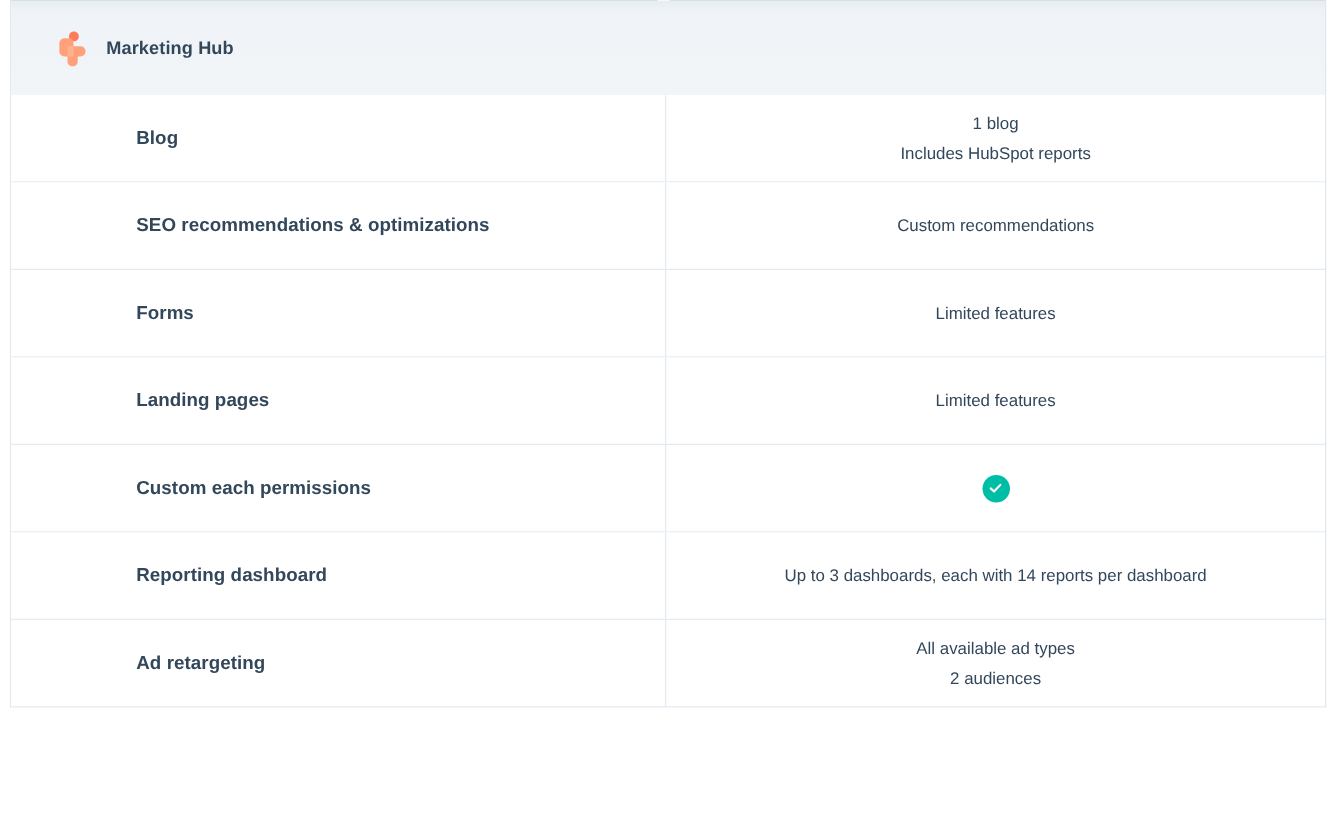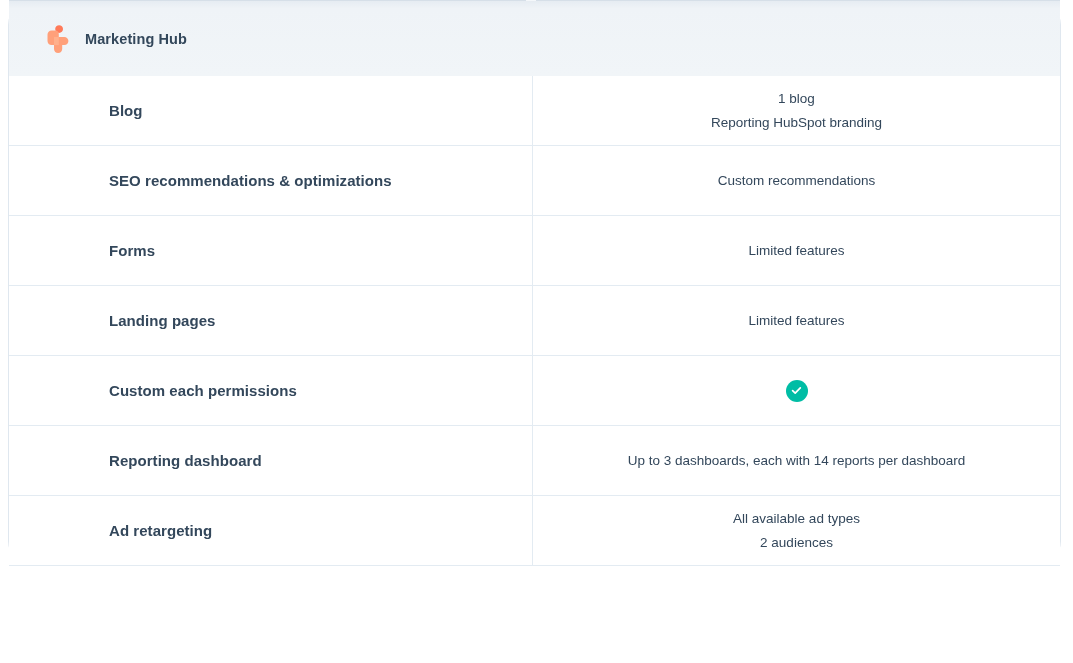--- a/index.html
+++ b/index.html
@@ -20,21 +20,20 @@
   }
 
   
   .pricing-table {
     position: absolute;
     left: 8px;
     top: 0px;
     width: 1053px;
     border-left: 1px solid #dfe7ef;
     border-right: 1px solid #dfe7ef;
-    border-radius: 25px;
   }
 
   
   .hub-header {
     position: relative;
     height: 76px;
     background: linear-gradient(to bottom, #e6ecf2 0%, #eff3f7 10%, #f1f5f8 100%);
     border-top: 1px solid #d6dfe8;
     display: flex;
     align-items: center;
@@ -146,21 +145,21 @@
       <div class="hub-title">Marketing Hub</div>
     </div>
 
     <div id="rows-host">
         <div class="feature-row">
           <div class="cell-label">
             <span>Blog</span>
           </div>
           <div class="cell-value">
             <div class="line">1 blog</div>
-            <div class="line">Reporting HubSpot branding</div>
+            <div class="line">Includes HubSpot reports</div>
           </div>
         </div>
         <div class="feature-row">
           <div class="cell-label">
             <span>SEO recommendations &amp; optimizations</span>
           </div>
           <div class="cell-value">
             <div class="line">Custom recommendations</div>
           </div>
         </div>

